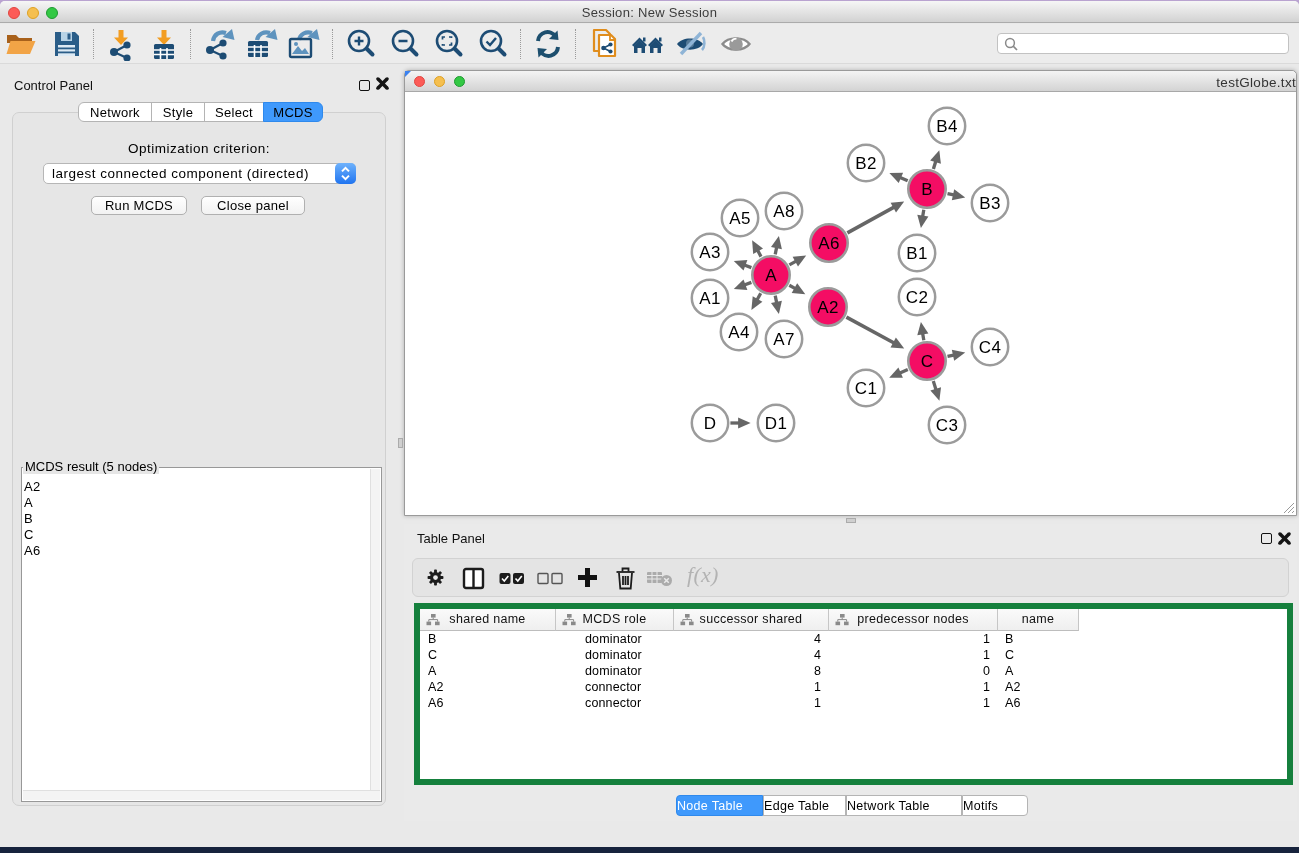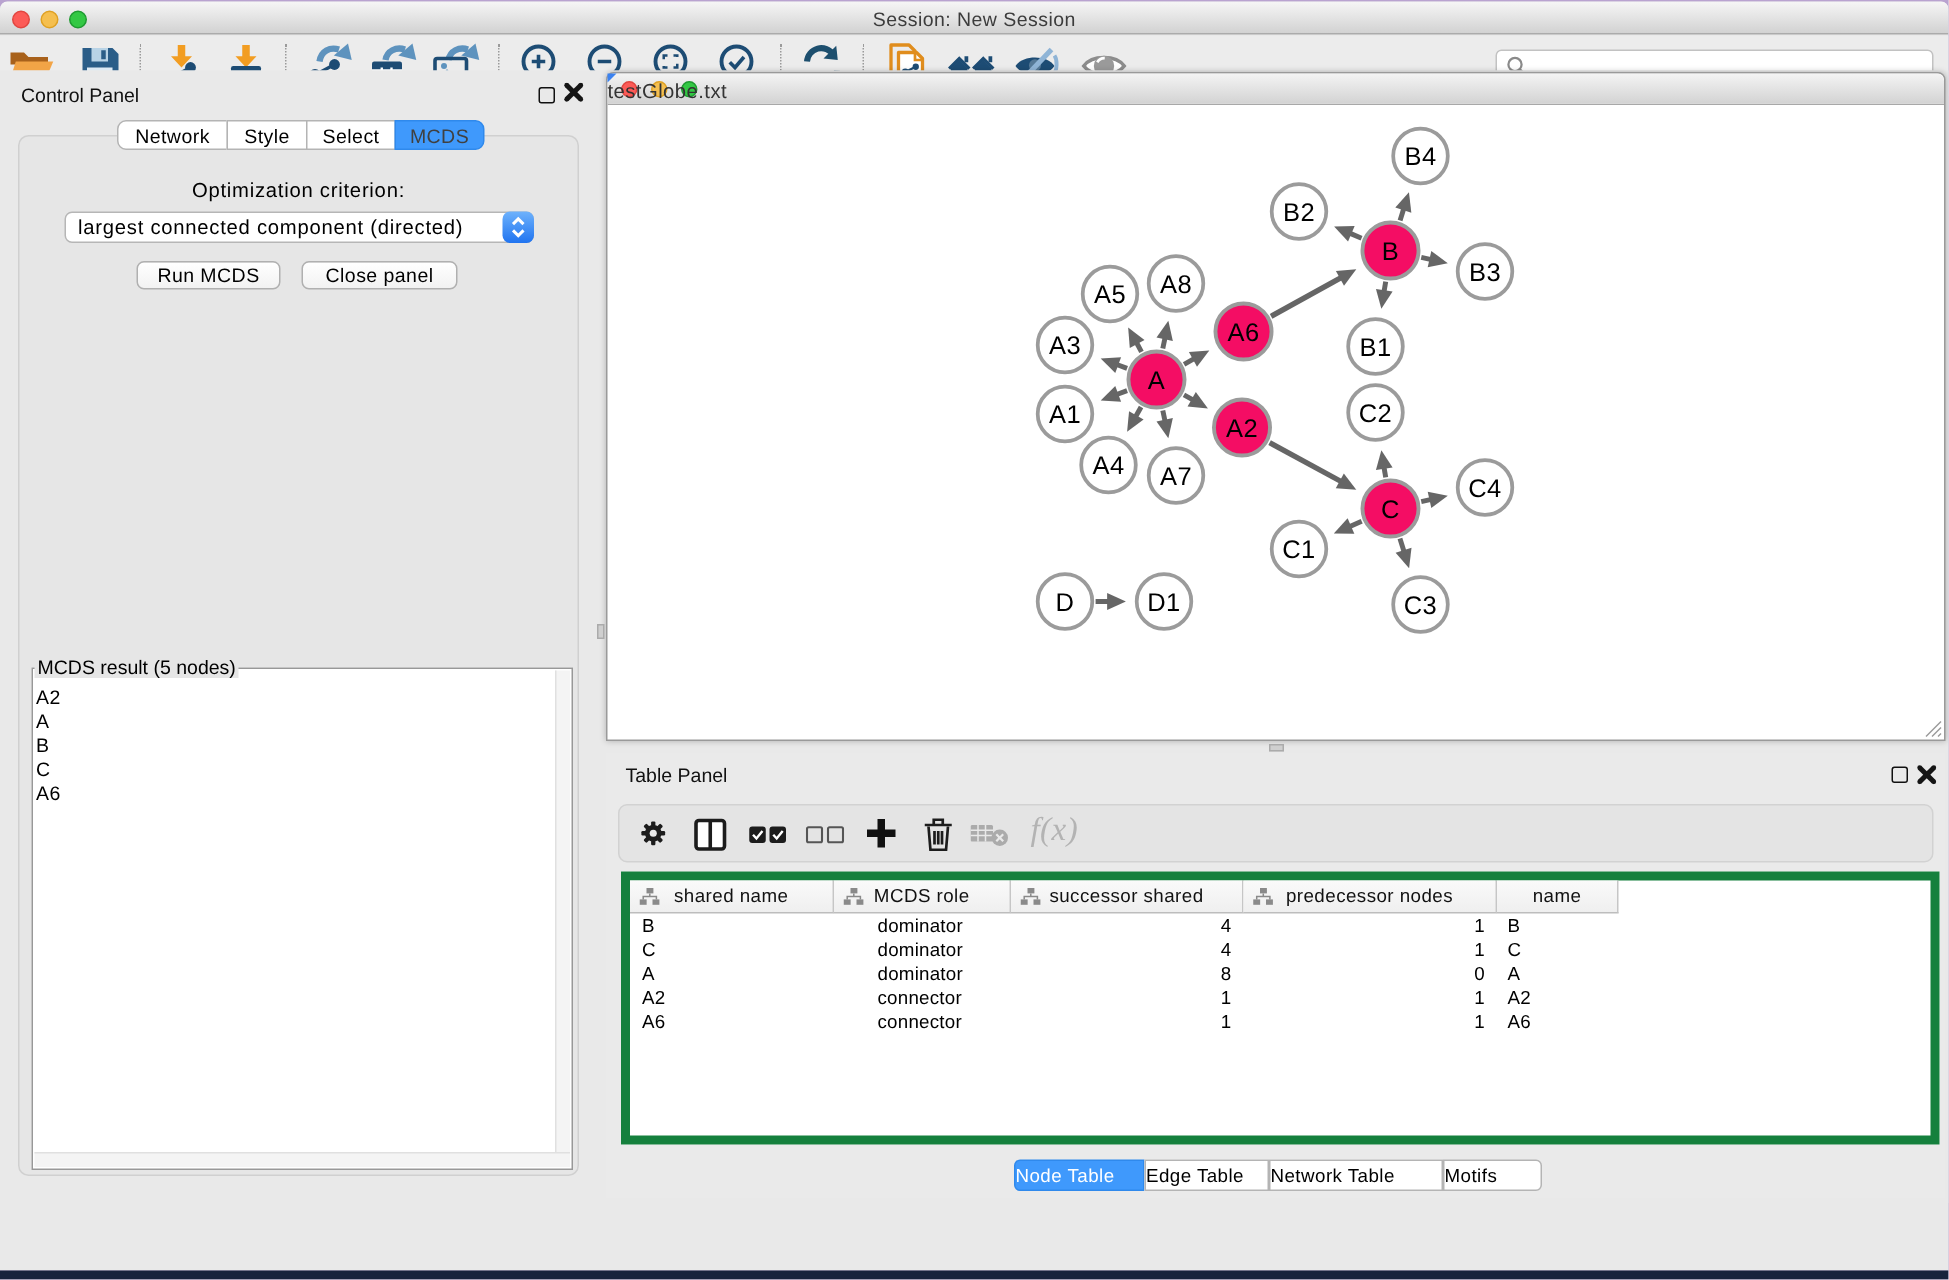--- a/index.html
+++ b/index.html
@@ -5,41 +5,41 @@
 html,body{width:1299px;height:853px;overflow:hidden;font-family:"Liberation Sans",sans-serif;}
 body{background:#b9a3d0;position:relative;letter-spacing:0.3px;}
 #win{position:absolute;left:0;top:1px;width:1299px;height:846px;background:#e9e9e9;border-radius:5px 5px 0 0;overflow:hidden;}
 #titlebar{position:absolute;left:0;top:0;width:1299px;height:22px;background:linear-gradient(#f6f6f6,#d2d2d2);border-bottom:1px solid #ababab;}
 .tl{position:absolute;top:5.5px;width:12px;height:12px;border-radius:50%;}
 #title{position:absolute;top:4px;left:0;width:100%;text-align:center;font-size:13px;color:#3c3c3c;}
 #toolbar{position:absolute;left:0;top:23px;width:1299px;height:40px;background:#ececec;border-bottom:1px solid #dadada;}
 .sep{position:absolute;top:5px;height:30px;width:0;border-left:1px dotted #9a9a9a;}
 .ticon{position:absolute;top:3px;}
 #searchbox{position:absolute;left:997px;top:9px;width:292px;height:21px;background:#fff;border:1px solid #c2c2c2;border-radius:4px;}
-#mainarea{position:absolute;left:0;top:46px;width:1299px;height:755px;background:#e9e9e9;}
+#mainarea{position:absolute;left:0;top:68px;width:1299px;height:755px;background:#e9e9e9;}
 #cpanel{position:absolute;left:0;top:0;width:397px;height:755px;background:#e9e9e9;}
 .panhead{font-size:13px;color:#111;letter-spacing:0;}
 .dockbox{position:absolute;width:11px;height:11px;border:1.6px solid #111;border-radius:2px;}
 .dockx{position:absolute;font-size:14px;font-weight:bold;color:#111;}
 .tab{position:absolute;top:0;height:20px;z-index:3;margin-top:-1px;background:#fff;border:1px solid #b4b4b4;font-size:13px;text-align:center;line-height:19px;color:#000;}
 #cpcontent{z-index:1;position:absolute;left:12px;top:43px;width:374px;height:694px;background:#e6e6e6;border:1px solid #d0d0d0;border-radius:7px;}
 #optlabel{position:absolute;top:28px;left:0;width:100%;text-align:center;font-size:13.5px;letter-spacing:0.5px;}
 #dropdown{position:absolute;left:30px;top:50px;width:313px;height:21px;background:#fff;border:1px solid #b6b6b6;border-radius:5px;font-size:13.5px;letter-spacing:0.5px;line-height:20px;padding-left:8px;color:#000;}
 #ddbtn{position:absolute;right:-1px;top:-1px;width:21px;height:21px;border-radius:5px;background:linear-gradient(#6eb2fc,#2074f0);}
 .btn{position:absolute;top:83px;height:19px;background:linear-gradient(#ffffff,#f2f2f2);border:1px solid #b0b0b0;border-radius:5px;font-size:13px;text-align:center;line-height:17px;}
 #fieldset{position:absolute;left:8px;top:354px;width:361px;height:335px;border:1px solid #989898;background:#fff;text-align:right;}
 #fslegend{position:absolute;left:1px;top:-9px;background:#e6e6e6;padding:0 2px;font-size:13px;letter-spacing:0;}
 .lstitem{position:absolute;left:2px;font-size:13px;}
 #vscroll{position:absolute;right:1px;top:1px;width:10px;height:321px;background:#f4f4f4;border-left:1px solid #e0e0e0;}
 #hscroll{position:absolute;right:1px;bottom:1px;left:1px;height:10px;background:#f4f4f4;border-top:1px solid #e0e0e0;}
 #rdesk{position:absolute;left:397px;top:0;width:902px;height:755px;background:#e9e9e9;}
 #netwin{position:absolute;left:7px;top:1px;width:893px;height:446px;background:#fff;border:1px solid #9a9a9a;border-radius:5px 5px 0 0;box-shadow:0 0 4px rgba(0,0,0,.25);}
 #nettitle{position:absolute;left:0;top:0;width:100%;height:21px;background:linear-gradient(#f4f4f4,#d3d3d3);border-bottom:1px solid #a8a8a8;border-radius:5px 5px 0 0;}
 .tl2{position:absolute;top:5px;width:11px;height:11px;border-radius:50%;}
-#netname{position:absolute;top:4px;width:100%;text-align:left;font-size:13.5px;color:#333;}
+#netname{position:absolute;top:4px;width:100%;text-align:right;font-size:13.5px;color:#333;}
 #tablewin{position:absolute;left:7px;top:455px;width:893px;height:297px;background:#eaeaea;}
 #ttoolbar{position:absolute;left:8px;top:34px;width:877px;height:39px;background:#e4e4e4;border:1px solid #d2d2d2;border-radius:6px;}
 #ttable{position:absolute;left:10px;top:79px;width:879px;height:182px;background:#fff;border:6px solid #15803d;}
 .th{position:absolute;top:0;height:22px;background:linear-gradient(#fafafa,#efefef);border-right:1px solid #c6c6c6;border-bottom:1px solid #bdbdbd;font-size:12.5px;text-align:center;line-height:20px;color:#111;}
 .hicon{position:absolute;top:5px;}
 .td{position:absolute;font-size:12.5px;letter-spacing:0.15px;height:16px;line-height:16px;color:#000;}
 #ttabs{position:absolute;left:0;top:271px;width:100%;height:22px;}
 .ttab{position:absolute;top:0;height:21px;background:#fff;border:1px solid #b4b4b4;font-size:12.5px;text-align:left;line-height:20px;}
 #statusbar{position:absolute;left:0;top:818px;width:1299px;height:28px;background:#ededed;border-top:1px solid #c6c6c6;}
 #listbtn{position:absolute;left:9px;top:6px;width:28px;height:20px;background:#fcfcfc;border:1px solid #9f9f9f;}
@@ -216,21 +216,21 @@
             <g fill="#151515">
               <circle cx="1.8" cy="1.8" r="1.6"></circle>
               <circle cx="11.2" cy="1.8" r="1.6"></circle>
               <circle cx="1.8" cy="11.2" r="1.6"></circle>
               <circle cx="11.2" cy="11.2" r="1.6"></circle>
             </g>
           </svg></div>
 <div class="tab" style="left:78px;top:34px;width:74px;border-radius:6px 0 0 6px;">Network</div>
 <div class="tab" style="left:151px;top:34px;width:54px;">Style</div>
 <div class="tab" style="left:204px;top:34px;width:60px;">Select</div>
-<div class="tab" style="left:263px;top:34px;width:60px;background:#3f99fc;border-color:#2f89ec;color:#404040;border-radius:0 6px 6px 0;">MCDS</div>
+<div class="tab" style="left:263px;top:34px;width:60px;background:#3f99fc;border-color:#2f89ec;color:#000000;border-radius:0 6px 6px 0;">MCDS</div>
 <div id="cpcontent">
 <div id="dropdown">largest connected component (directed)
 <div id="ddbtn"><svg width="21" height="21" viewBox="0 0 21 21">
                 <path d="M7 8.4 L10.5 4.9 L14 8.4 M7 12.6 L10.5 16.1 L14 12.6" fill="none" stroke="#fff" stroke-width="2"></path>
               </svg></div>
 </div>
 <div id="optlabel">Optimization criterion:</div>
 <div class="btn" style="left:78px;width:96px;">Run MCDS</div>
 <div class="btn" style="left:188px;width:104px;">Close panel</div>
 <div id="fieldset">

